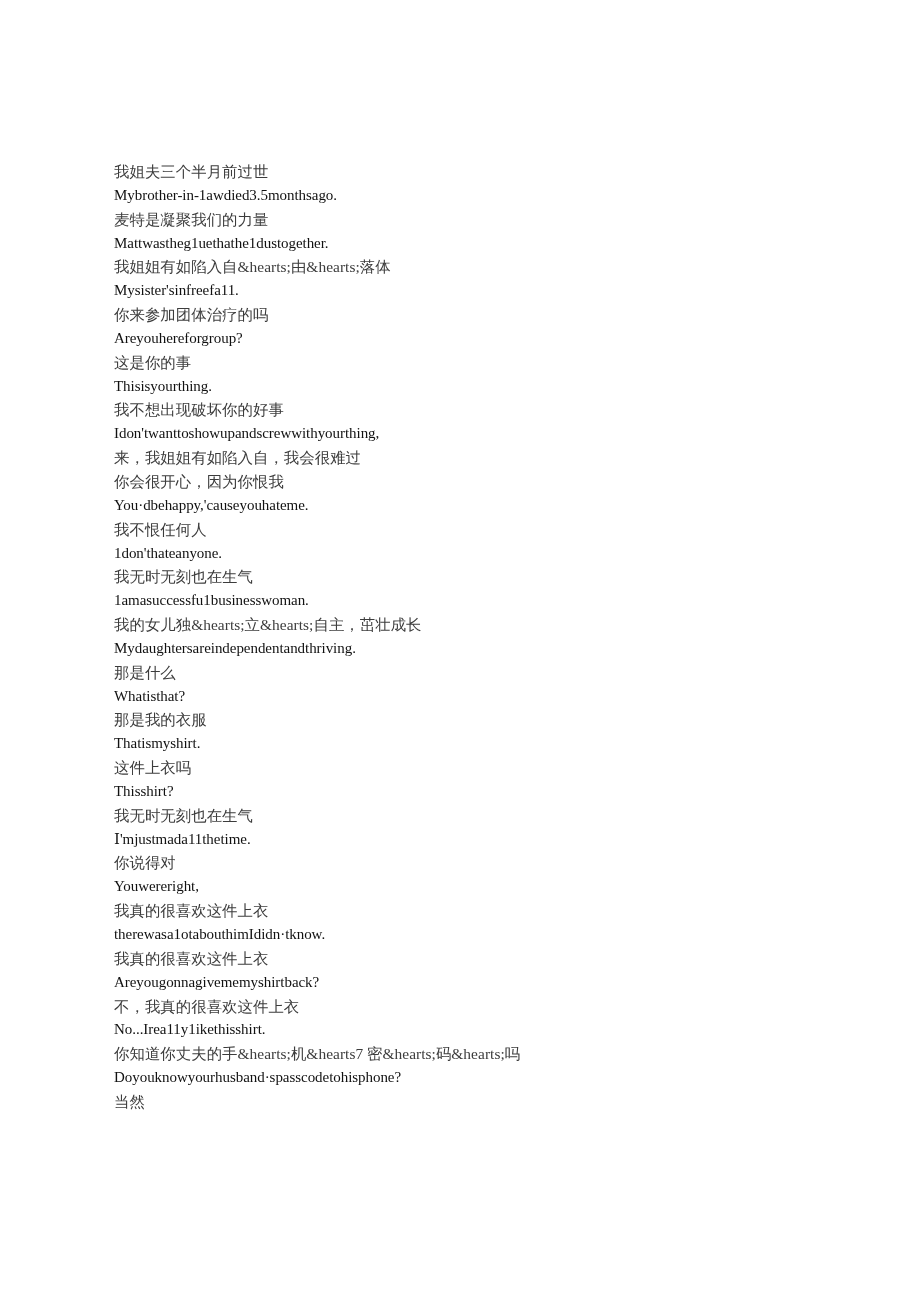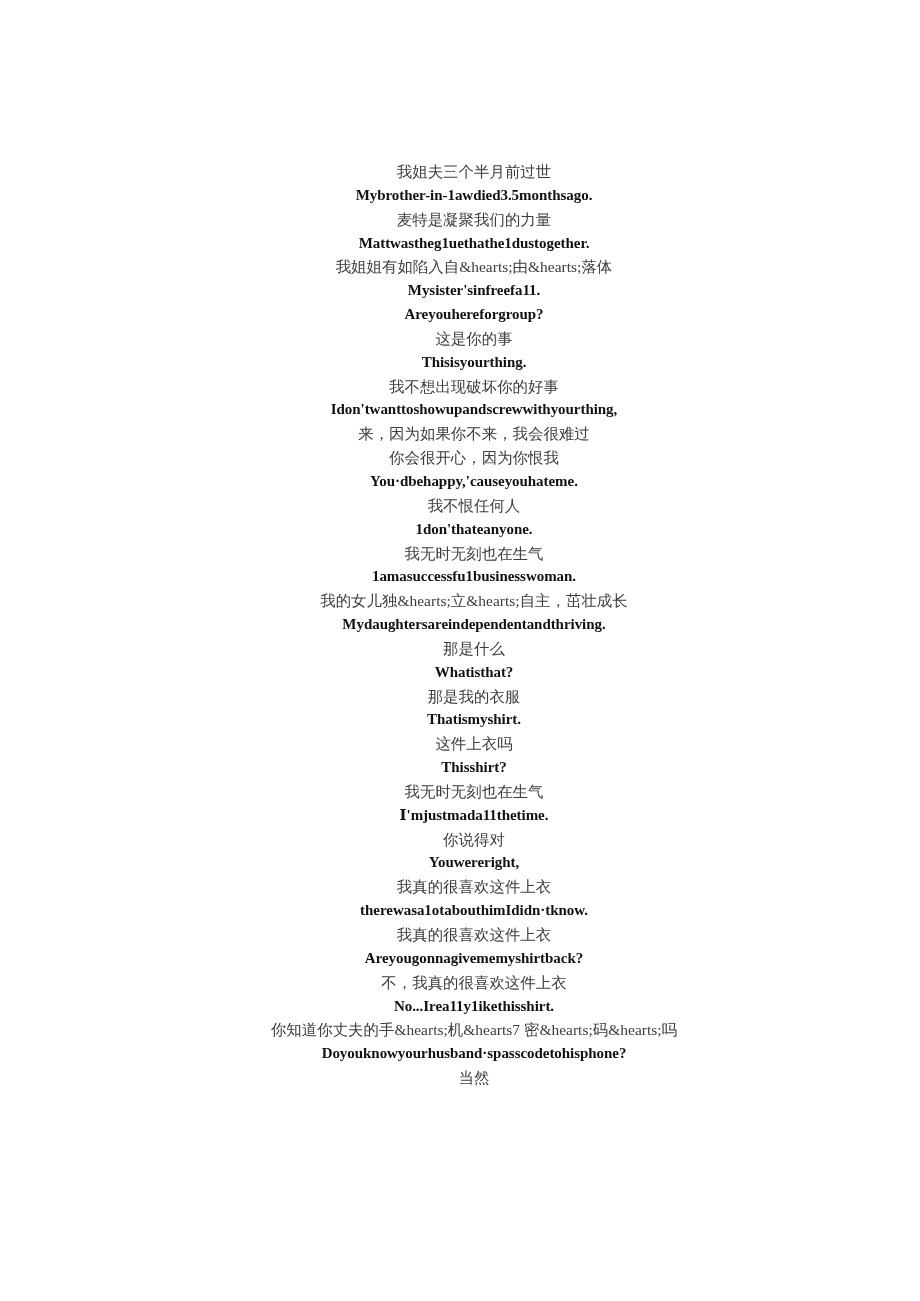--- a/index.html
+++ b/index.html
@@ -19,64 +19,64 @@
     position: absolute;
     left: 0;
     top: 0;
     width: 920px;
     height: 1301px;
     background: #ffffff;
     overflow: hidden;
   }
   #transcript {
     position: absolute;
-    left: 124px;
+    left: 114px;
     top: 160px;
     width: 700px;
-    text-align: center;
   }
   .line {
     display: block;
     height: 23.85px;
     line-height: 23.85px;
     white-space: pre;
     font-size: 15.2px;
     letter-spacing: 0.05px;
   }
   
   .line.zh {
     color: #3c3c3c;
     font-size: 15.4px;
     font-weight: 400;
   }
   
   .line.en {
     color: #111111;
     font-size: 15.0px;
-    font-weight: 700;
+    font-weight: 400;
     letter-spacing: -0.05px;
   }
 </style>
 </head>
 <body>
 
 <div id="page">
   <div id="transcript">
       <span class="line zh">我姐夫三个半月前过世</span>
       <span class="line en">Mybrother-in-1awdied3.5monthsago.</span>
       <span class="line zh">麦特是凝聚我们的力量</span>
       <span class="line en">Mattwastheg1uethathe1dustogether.</span>
       <span class="line zh">我姐姐有如陷入自&amp;hearts;由&amp;hearts;落体</span>
       <span class="line en">Mysister'sinfreefa11.</span>
+      <span class="line zh">你来参加团体治疗的吗</span>
       <span class="line en">Areyouhereforgroup?</span>
       <span class="line zh">这是你的事</span>
       <span class="line en">Thisisyourthing.</span>
       <span class="line zh">我不想出现破坏你的好事</span>
       <span class="line en">Idon'twanttoshowupandscrewwithyourthing,</span>
-      <span class="line zh">来，因为如果你不来，我会很难过</span>
+      <span class="line zh">来，我姐姐有如陷入自，我会很难过</span>
       <span class="line zh">你会很开心，因为你恨我</span>
       <span class="line en">You·dbehappy,'causeyouhateme.</span>
       <span class="line zh">我不恨任何人</span>
       <span class="line en">1don'thateanyone.</span>
       <span class="line zh">我无时无刻也在生气</span>
       <span class="line en">1amasuccessfu1businesswoman.</span>
       <span class="line zh">我的女儿独&amp;hearts;立&amp;hearts;自主，茁壮成长</span>
       <span class="line en">Mydaughtersareindependentandthriving.</span>
       <span class="line zh">那是什么</span>
       <span class="line en">Whatisthat?</span>

